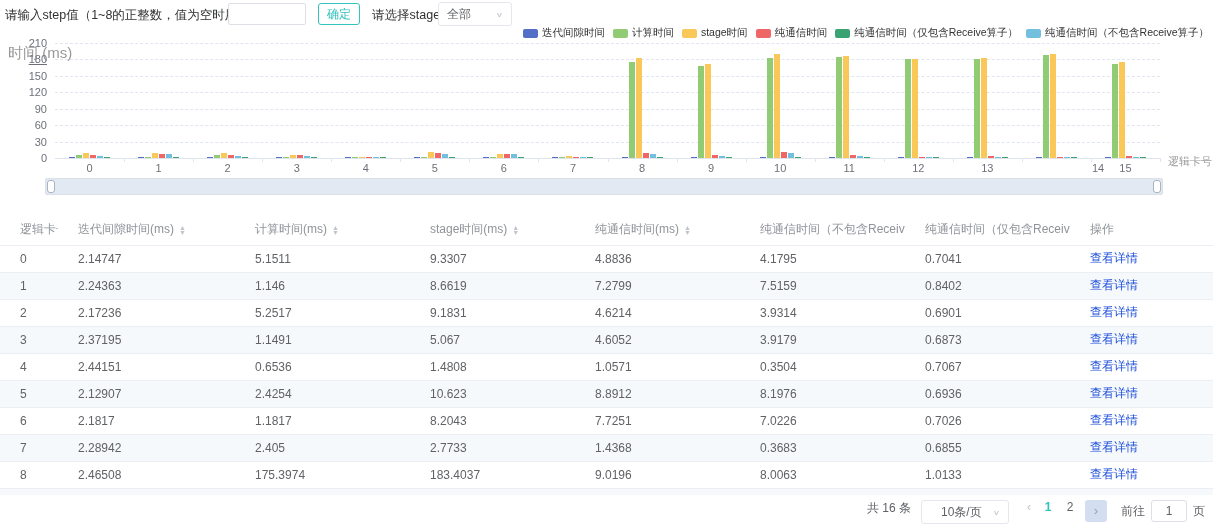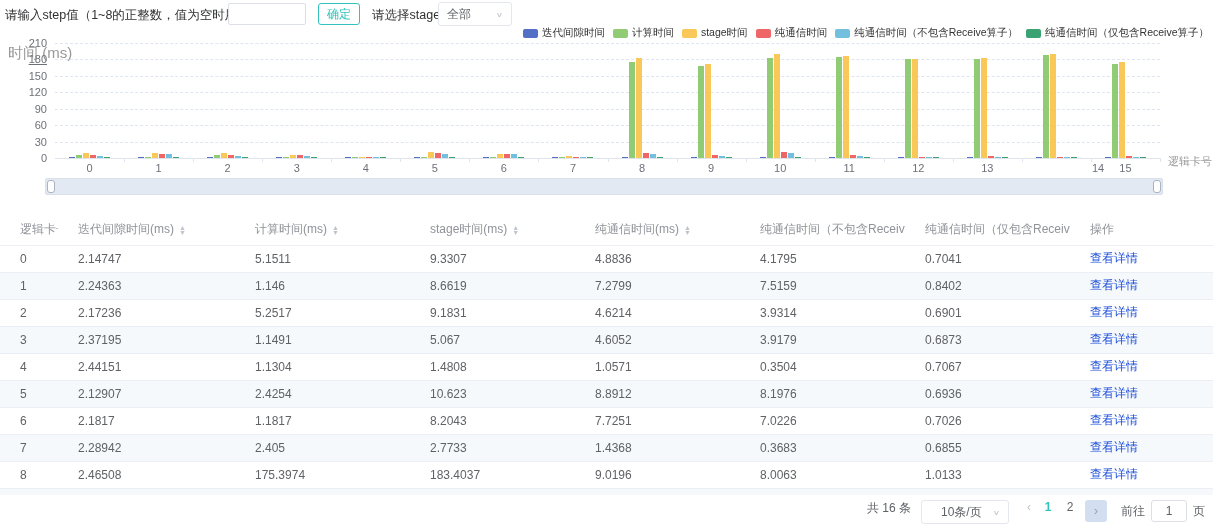--- a/index.html
+++ b/index.html
@@ -89,26 +89,26 @@
         </div>
         <div class="legend-item">
           <span class="legend-swatch" style="background: rgb(250, 200, 88);"></span>
           <span class="legend-label">stage时间</span>
         </div>
         <div class="legend-item">
           <span class="legend-swatch" style="background: rgb(238, 102, 102);"></span>
           <span class="legend-label">纯通信时间</span>
         </div>
         <div class="legend-item">
+          <span class="legend-swatch" style="background: rgb(59, 162, 114);"></span>
+          <span class="legend-label">纯通信时间（仅包含Receive算子）</span>
+        </div>
+        <div class="legend-item">
           <span class="legend-swatch" style="background: rgb(115, 192, 222);"></span>
           <span class="legend-label">纯通信时间（不包含Receive算子）</span>
-        </div>
-        <div class="legend-item">
-          <span class="legend-swatch" style="background: rgb(59, 162, 114);"></span>
-          <span class="legend-label">纯通信时间（仅包含Receive算子）</span>
         </div>
       </div>
     <div class="plot" id="plot">
         <div class="axis-x"></div>
         <span class="ytick" style="top: 109px;">0</span>
         <div class="gridline" style="top: 98.5714px;"></div>
         <span class="ytick" style="top: 92.5714px;">30</span>
         <div class="gridline" style="top: 82.1429px;"></div>
         <span class="ytick" style="top: 76.1429px;">60</span>
         <div class="gridline" style="top: 65.7143px;"></div>
@@ -330,21 +330,21 @@
             <td>1.1491</td>
             <td>5.067</td>
             <td>4.6052</td>
             <td>3.9179</td>
             <td>0.6873</td>
             <td><a class="detail-link">查看详情</a></td>
           </tr>
           <tr>
             <td>4</td>
             <td>2.44151</td>
-            <td>1.1304</td>
+            <td>0.6536</td>
             <td>1.4808</td>
             <td>1.0571</td>
             <td>0.3504</td>
             <td>0.7067</td>
             <td><a class="detail-link">查看详情</a></td>
           </tr>
           <tr class="striped">
             <td>5</td>
             <td>2.12907</td>
             <td>2.4254</td>

